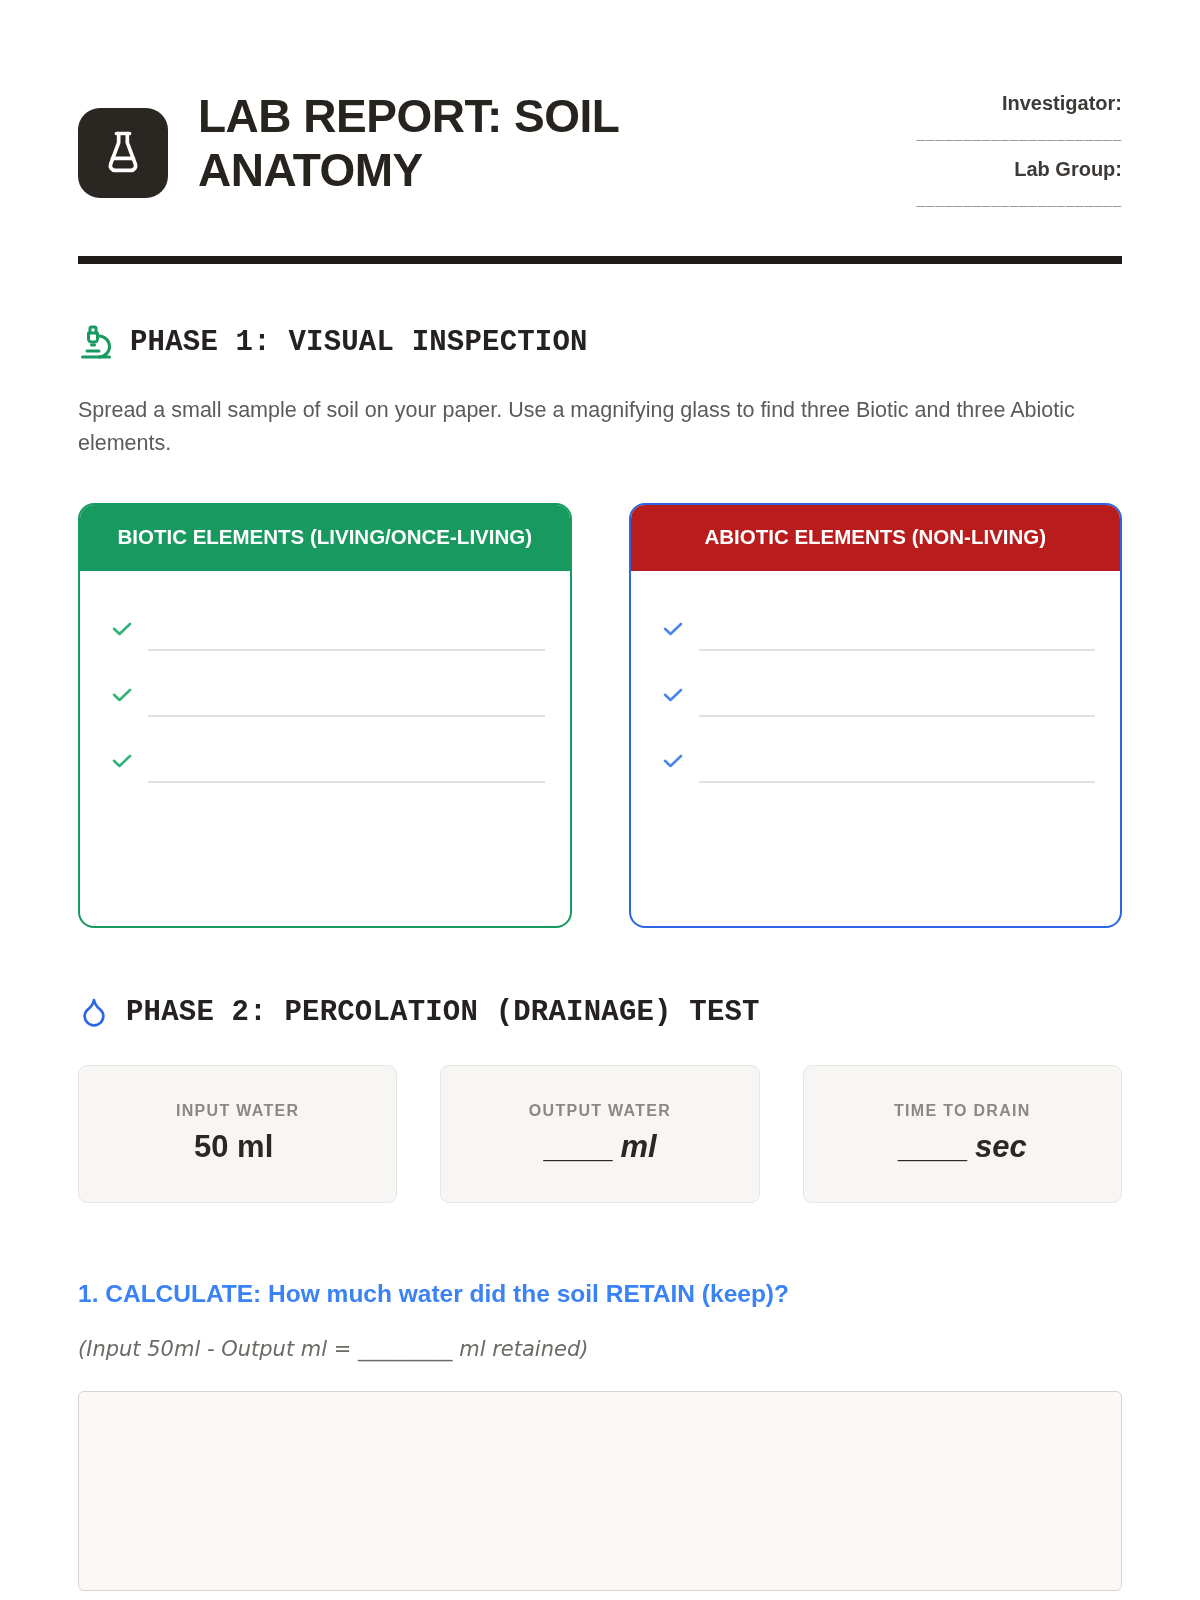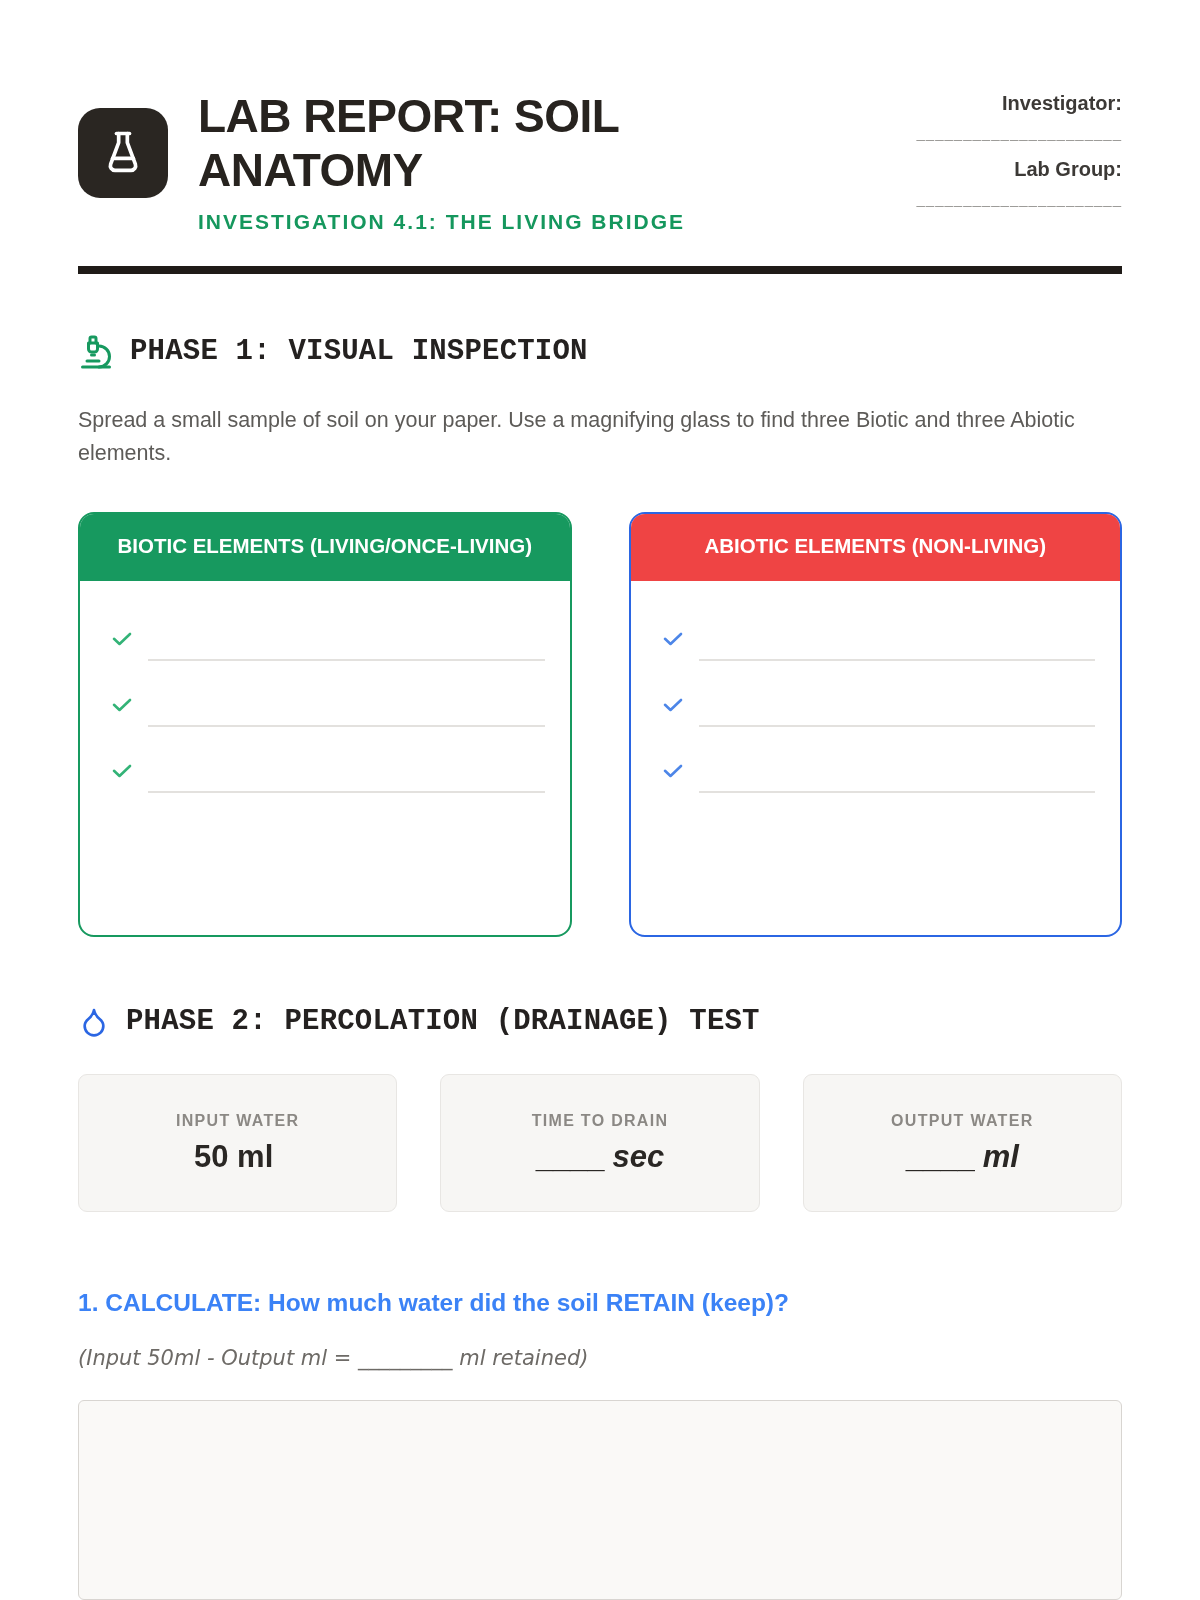--- a/index.html
+++ b/index.html
@@ -58,21 +58,21 @@
   
   .cards-row { display: flex; gap: 57px; margin-top: 42px; border-radius: 25px; }
   .el-card { flex: 1; height: 425px; border-radius: 16px; overflow: hidden; background: #fff; }
   .el-card.biotic  { border: 2.5px solid #17995f; }
   .el-card.abiotic { border: 2.5px solid #2b66e3; }
   .el-card-header {
     color: #ffffff; font-weight: bold; font-size: 20.5px;
     text-align: center; line-height: 1.5; padding: 17px 28px 19px 28px;
   }
   .el-card.biotic  .el-card-header { background: #17995f; }
-  .el-card.abiotic .el-card-header { background: #ef4444; }
+  .el-card.abiotic .el-card-header { background: #b91c1c; }
   .el-card-body { padding: 34px 25px 0 30px; }
   .check-row { display: flex; align-items: flex-end; height: 46px; margin-bottom: 20px; }
   .check-row .check { flex: 0 0 auto; margin-bottom: 6px; }
   .blank-rule {
     flex: 1; margin-left: 14px; border-bottom: 2px solid #e3e1de; height: 100%;
   }
 
   
   .stats-row { display: flex; gap: 43px; margin-top: 36px; }
   .stat-box {
@@ -108,21 +108,20 @@
     <div class="header-left">
       <div class="flask-badge">
         <svg width="52" height="52" viewBox="0 0 24 24" fill="none" stroke="#ffffff" stroke-width="1.7" stroke-linecap="round" stroke-linejoin="round">
           <path d="M9 3h6"></path>
           <path d="M10 3v4.2L6.3 17.1c-.5 1.5.5 2.9 2 2.9h7.4c1.5 0 2.5-1.4 2-2.9L14 7.2V3"></path>
           <path d="M7.2 14.5h9.6"></path>
         </svg>
       </div>
       <div class="title-block">
         <div class="doc-title">LAB REPORT: SOIL ANATOMY</div>
-        <div class="doc-subtitle">INVESTIGATION 4.1: THE LIVING BRIDGE</div>
       </div>
     </div>
     <div class="header-right">
       <div class="field-label">Investigator:</div>
       <div class="field-line">______________________</div>
       <div class="field-label">Lab Group:</div>
       <div class="field-line">______________________</div>
     </div>
   </div>
 
@@ -218,31 +217,31 @@
   </div>
 
   <div class="stats-row">
     <div class="stat-box">
       <div class="stat-label">INPUT WATER</div>
       <div class="stat-value">
         <span>50 ml</span><span class="unit"></span>
       </div>
     </div>
     <div class="stat-box">
+      <div class="stat-label">OUTPUT WATER</div>
+      <div class="stat-value">
+        <span>____</span><span class="unit">ml</span>
+      </div>
+    </div>
+    <div class="stat-box">
       <div class="stat-label">TIME TO DRAIN</div>
       <div class="stat-value">
         <span>____</span><span class="unit">sec</span>
       </div>
     </div>
-    <div class="stat-box">
-      <div class="stat-label">OUTPUT WATER</div>
-      <div class="stat-value">
-        <span>____</span><span class="unit">ml</span>
-      </div>
-    </div>
   </div>
 
   <div class="question q1">1. CALCULATE: How much water did the soil RETAIN (keep)?</div>
   <div class="formula">(Input 50ml - Output ml = _________ ml retained)</div>
 
   <div class="answer-box"></div>
 
 </div>
 
 </body></html>

